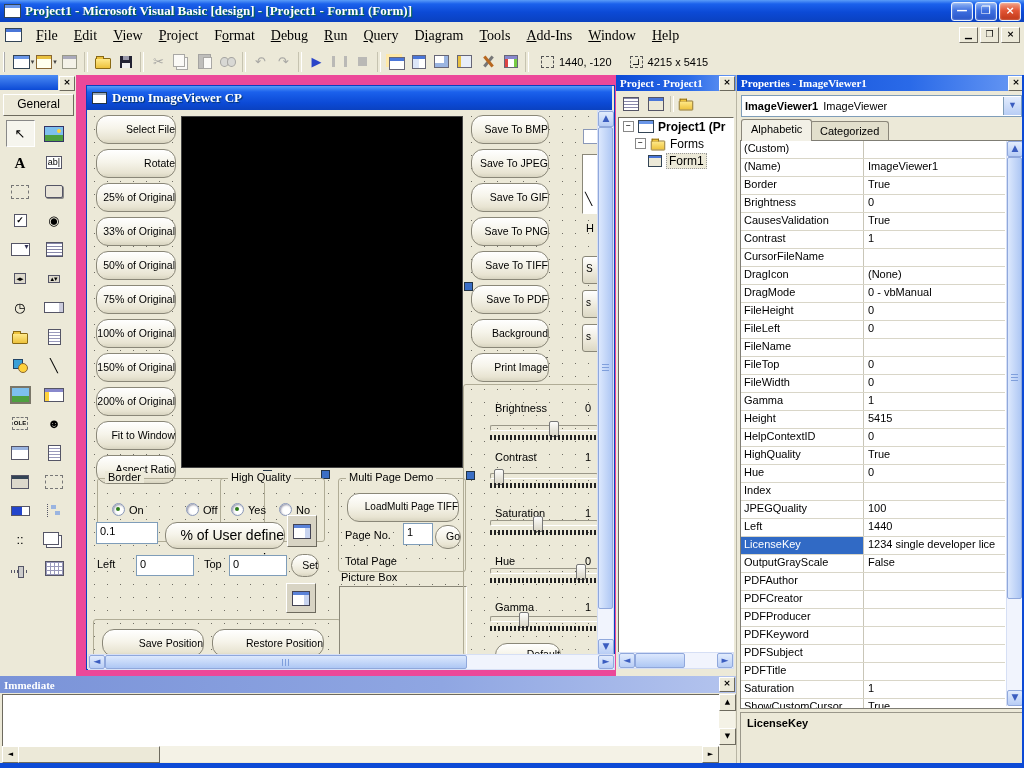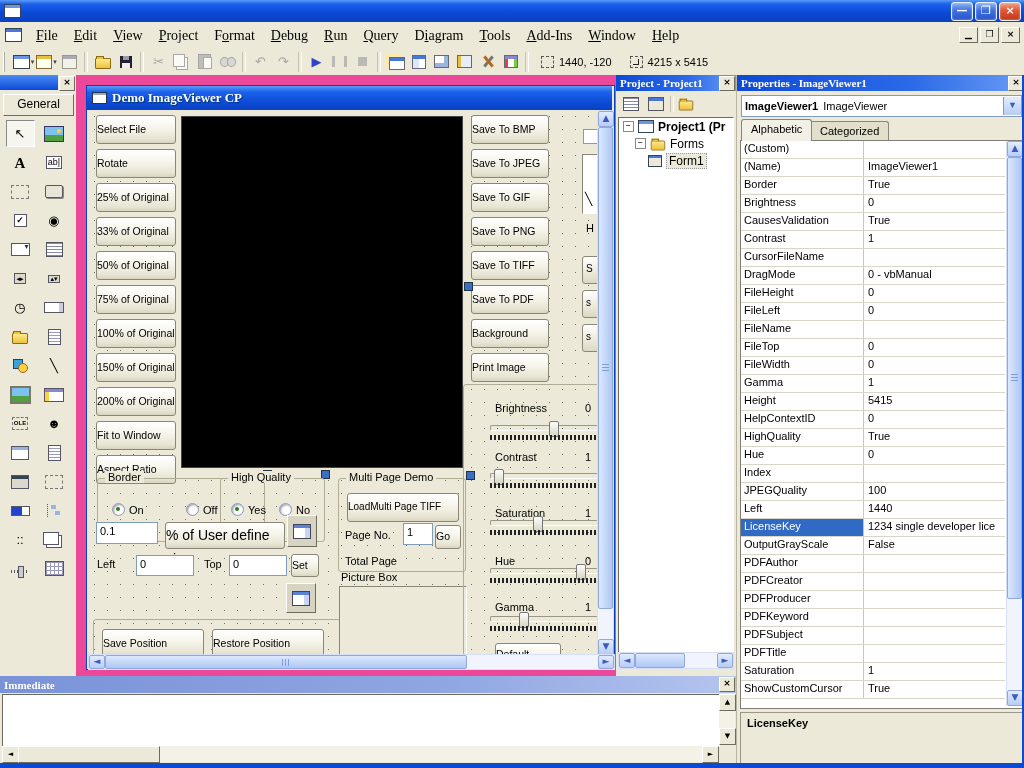--- a/index.html
+++ b/index.html
@@ -106,21 +106,21 @@
   #formwin{left:10px;top:10px;width:527px;height:583px;background:#ece9d8;border:1px solid #0a41c0}
   #formtitle{left:0;top:0;width:525px;height:24px;display:flex;align-items:center;
     background:linear-gradient(180deg,#5a9cf8,#1b61ec 25%,#0c4ad6 70%,#0a41c0)}
   #formtitle .ttl{font-size:13px;margin-left:5px;text-shadow:1px 1px 1px #036}
   .i-formico{width:13px;height:10px;margin-left:5px;background:#fff;border:1px solid #234;box-shadow:inset 0 2px 0 #9ab}
   #formc{left:1px;top:24px;width:509px;height:544px;background:#ece9d8;overflow:hidden;
     background-image:radial-gradient(circle,#6f6d64 .7px,transparent .9px);background-size:13px 13px}
   .fcol{display:flex;flex-direction:column;gap:5px}
   #btncol-left{left:8px;top:5px;width:80px}
   #btncol-save{left:383px;top:5px;width:78px}
-  .fbtn{height:27px;line-height:26px;text-align:left;border:1px solid #8a8778;border-radius:3px;
+  .fbtn{height:27px;line-height:26px;text-align:right;border:1px solid #8a8778;border-radius:12px;
     background:linear-gradient(180deg,#fff,#f6f4ea 45%,#e8e4d2 85%,#d8d4c0);font-size:10.5px;flex:none}
   #blackbox{left:93px;top:6px;width:280px;height:350px;background:#000;border:1px solid #444}
   .grp{border:1px solid #b0ac96;border-radius:3px}
   .glab{position:absolute;top:-8px;left:7px;background:#ece9d8;padding:0 3px;white-space:nowrap}
   .rad{width:11px;height:11px;border-radius:50%;background:#fff;border:1px solid #8a98b8;box-shadow:inset 1px 1px 2px #99a;display:inline-block;vertical-align:-2px;margin-right:4px;position:relative}
   .rad.on::after{content:"";position:absolute;left:3px;top:3px;width:4px;height:4px;border-radius:50%;background:#2d7d18}
   .inp{background:#fff;border:1px solid #7f9db9;padding:2px 3px;font-size:11px}
   .handle{width:7px;height:7px;background:#3a6ec5;border:1px solid #234}
   .miniwinbtn{border:1px solid;border-color:#fff #6d6a5e #6d6a5e #fff;background:#d8d4c4;display:flex;align-items:center;justify-content:center}
   .miniwin{width:16px;height:13px;border:1px solid #445;background:#fff;box-shadow:inset 0 3px 0 #5a82d8,inset -5px 0 0 #c8d4f0}
@@ -183,20 +183,21 @@
   .csb-thumb{position:absolute;background:#ece9d8;border:1px solid;border-color:#fff #6d6a5e #6d6a5e #fff}
   #bottomedge{left:0;top:763px;width:1024px;height:5px;background:#0c4ad6}
   #rightedge{left:1022px;top:75px;width:2px;height:693px;background:#0c4ad6}
   u{text-decoration:underline}
 </style>
 </head>
 <body>
 
 <div class="abs" id="titlebar">
   <span class="i-addprj tico" style="margin-left:4px"></span>
+  <span class="ttl cap">Project1 - Microsoft Visual Basic [design] - [Project1 - Form1 (Form)]</span>
   <span class="winbtns">
     <span class="xpbtn">—</span>
     <span class="xpbtn">❐</span>
     <span class="xpbtn close">×</span>
   </span>
 </div>
 
 <div class="abs" id="menubar">
   <span class="mdiico"></span>
   <span id="menu-items" style="display:flex">
@@ -625,20 +626,24 @@
         </div>
         <div class="prow">
           <span class="pname">Contrast</span>
           <span class="pval">1</span>
         </div>
         <div class="prow">
           <span class="pname">CursorFileName</span>
           <span class="pval"></span>
         </div>
         <div class="prow">
+          <span class="pname">DragIcon</span>
+          <span class="pval">(None)</span>
+        </div>
+        <div class="prow">
           <span class="pname">DragMode</span>
           <span class="pval">0 - vbManual</span>
         </div>
         <div class="prow">
           <span class="pname">FileHeight</span>
           <span class="pval">0</span>
         </div>
         <div class="prow">
           <span class="pname">FileLeft</span>
           <span class="pval">0</span>

